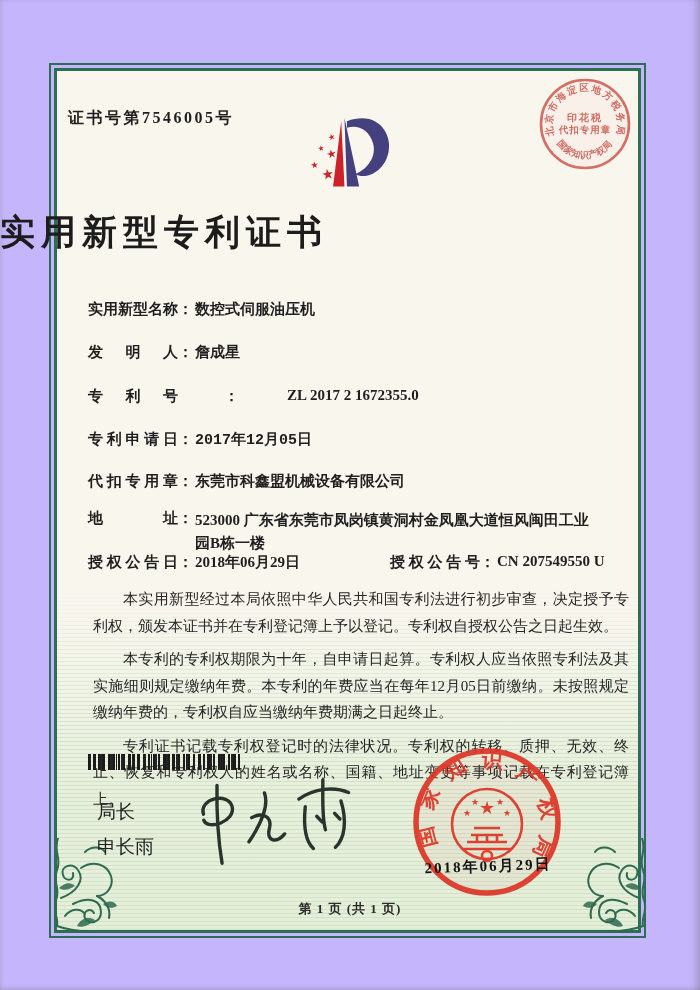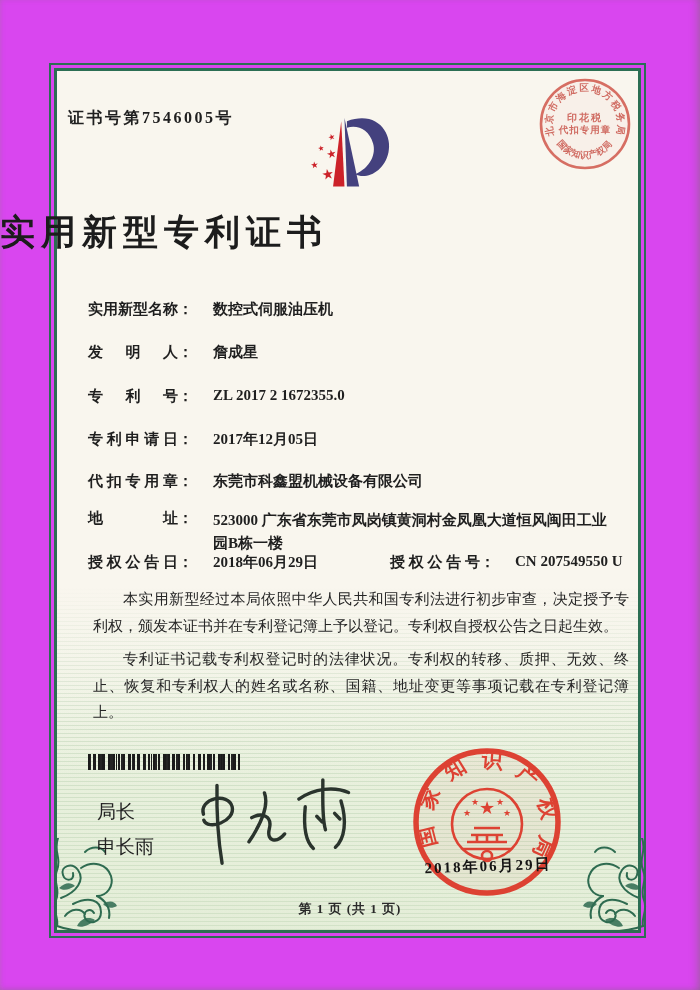--- a/index.html
+++ b/index.html
@@ -1,19 +1,19 @@
 <!DOCTYPE html>
 <html><head>
 <meta charset="utf-8">
 <style>
   html,body{margin:0;padding:0;}
   body{background:#eceae3;font-family:"Liberation Serif",serif;}
   .page{
     position:relative;width:700px;height:990px;margin:0 auto;
-    background:#d946ef;overflow:hidden;
+    background:#c4b5fd;overflow:hidden;
     box-shadow: inset -7px 0 9px -5px rgba(110,110,100,0.5),
                 inset 3px 0 4px -2px rgba(140,140,130,0.25),
                 inset 0 -4px 6px -4px rgba(120,120,110,0.35);
   }
   
   .frame{position:absolute;left:49px;top:63px;width:597px;height:875px;
     border:2px solid #2c6e53;padding:3px;box-sizing:border-box;}
   .frame-inner{width:100%;height:100%;box-sizing:border-box;border:3px solid #2c6e53;
     background:#f9f6ee;position:relative;overflow:hidden;}
   .waves{position:absolute;left:0;right:0;bottom:0;height:345px;
@@ -23,21 +23,21 @@
       repeating-linear-gradient(to bottom, rgba(116,168,118,0.40) 0px, rgba(116,168,118,0.40) 1px, rgba(238,244,230,0.65) 1px, rgba(238,244,230,0.65) 4px);
   }
   .content{position:absolute;inset:0;color:#1f1f1f;}
   .cert-no{position:absolute;left:68px;top:108px;font-size:16px;font-weight:600;letter-spacing:2.5px;}
   .logo{position:absolute;left:298px;top:103px;width:106px;height:100px;}
   .title{position:absolute;left:0;top:209px;width:100%;
     font-size:35px;font-weight:600;letter-spacing:6px;color:#1c1c1c;}
   .row{position:absolute;left:88px;font-size:15px;font-weight:600;display:flex;align-items:flex-start;}
   .f-label{display:inline-block;width:90px;text-align:justify;text-align-last:justify;}
   .f-colon{display:inline-block;}
-  .f-value{display:inline-block;margin-left:20px;}
+  .f-value{display:inline-block;margin-left:2px;}
   .addr .f-value{width:395px;line-height:23px;}
   .paras{position:absolute;left:86px;top:579px;width:550px;font-size:15px;line-height:26.5px;
     text-align:justify;color:#262626;}
   .paras p{margin:7px;text-indent:2em;}
   .barcode{position:absolute;left:88px;top:754px;width:152px;height:16px;
     background:
       repeating-linear-gradient(90deg,#1b1b1b 0 2px,transparent 2px 5px),
       repeating-linear-gradient(90deg,#1b1b1b 0 1px,transparent 1px 7px),
       repeating-linear-gradient(90deg,#242424 0 3px,transparent 3px 11px);}
   .issuer{position:absolute;left:97px;top:799px;font-family:"Liberation Sans",sans-serif;
@@ -122,26 +122,26 @@
     <div class="row" style="top:300px;font-family:Liberation Mono, monospace;">
       <span class="f-label">实用新型名称</span>
         <span class="f-colon">：</span>
       <span class="f-value">数控式伺服油压机</span>
     </div>
     <div class="row" style="top:343px;">
       <span class="f-label">发明人</span>
         <span class="f-colon">：</span>
       <span class="f-value">詹成星</span>
     </div>
-    <div class="row" style="top:387px;">
+    <div class="row" style="top:387px;gap:46px;">
       <span class="f-label">专利号</span>
         <span class="f-colon">：</span>
       <span class="f-value">ZL 2017 2 1672355.0</span>
     </div>
-    <div class="row" style="top:430px;">
+    <div class="row" style="top:430px;font-family:Liberation Mono, monospace;">
       <span class="f-label">专利申请日</span>
         <span class="f-colon">：</span>
       <span class="f-value">2017年12月05日</span>
     </div>
     <div class="row" style="top:472px;">
       <span class="f-label">代扣专用章</span>
         <span class="f-colon">：</span>
       <span class="f-value">东莞市科鑫盟机械设备有限公司</span>
     </div>
     <div class="row addr" style="top:509px;">
@@ -155,20 +155,21 @@
       <span class="f-value">2018年06月29日</span>
     </div>
     <div class="row" style="top:553px;left:390px;">
       <span class="f-label">授权公告号</span>
         <span class="f-colon">：</span>
       <span class="f-value">CN 207549550 U</span>
     </div>
 
     <div class="paras">
       <p>本实用新型经过本局依照中华人民共和国专利法进行初步审查，决定授予专利权，颁发本证书并在专利登记簿上予以登记。专利权自授权公告之日起生效。</p>
+      <p>本专利的专利权期限为十年，自申请日起算。专利权人应当依照专利法及其实施细则规定缴纳年费。本专利的年费应当在每年12月05日前缴纳。未按照规定缴纳年费的，专利权自应当缴纳年费期满之日起终止。</p>
       <p>专利证书记载专利权登记时的法律状况。专利权的转移、质押、无效、终止、恢复和专利权人的姓名或名称、国籍、地址变更等事项记载在专利登记簿上。</p>
     </div>
 
     <div class="barcode"></div>
 
     <div class="issuer">
       <div class="t">局长</div>
       <div>申长雨</div>
     </div>
 

